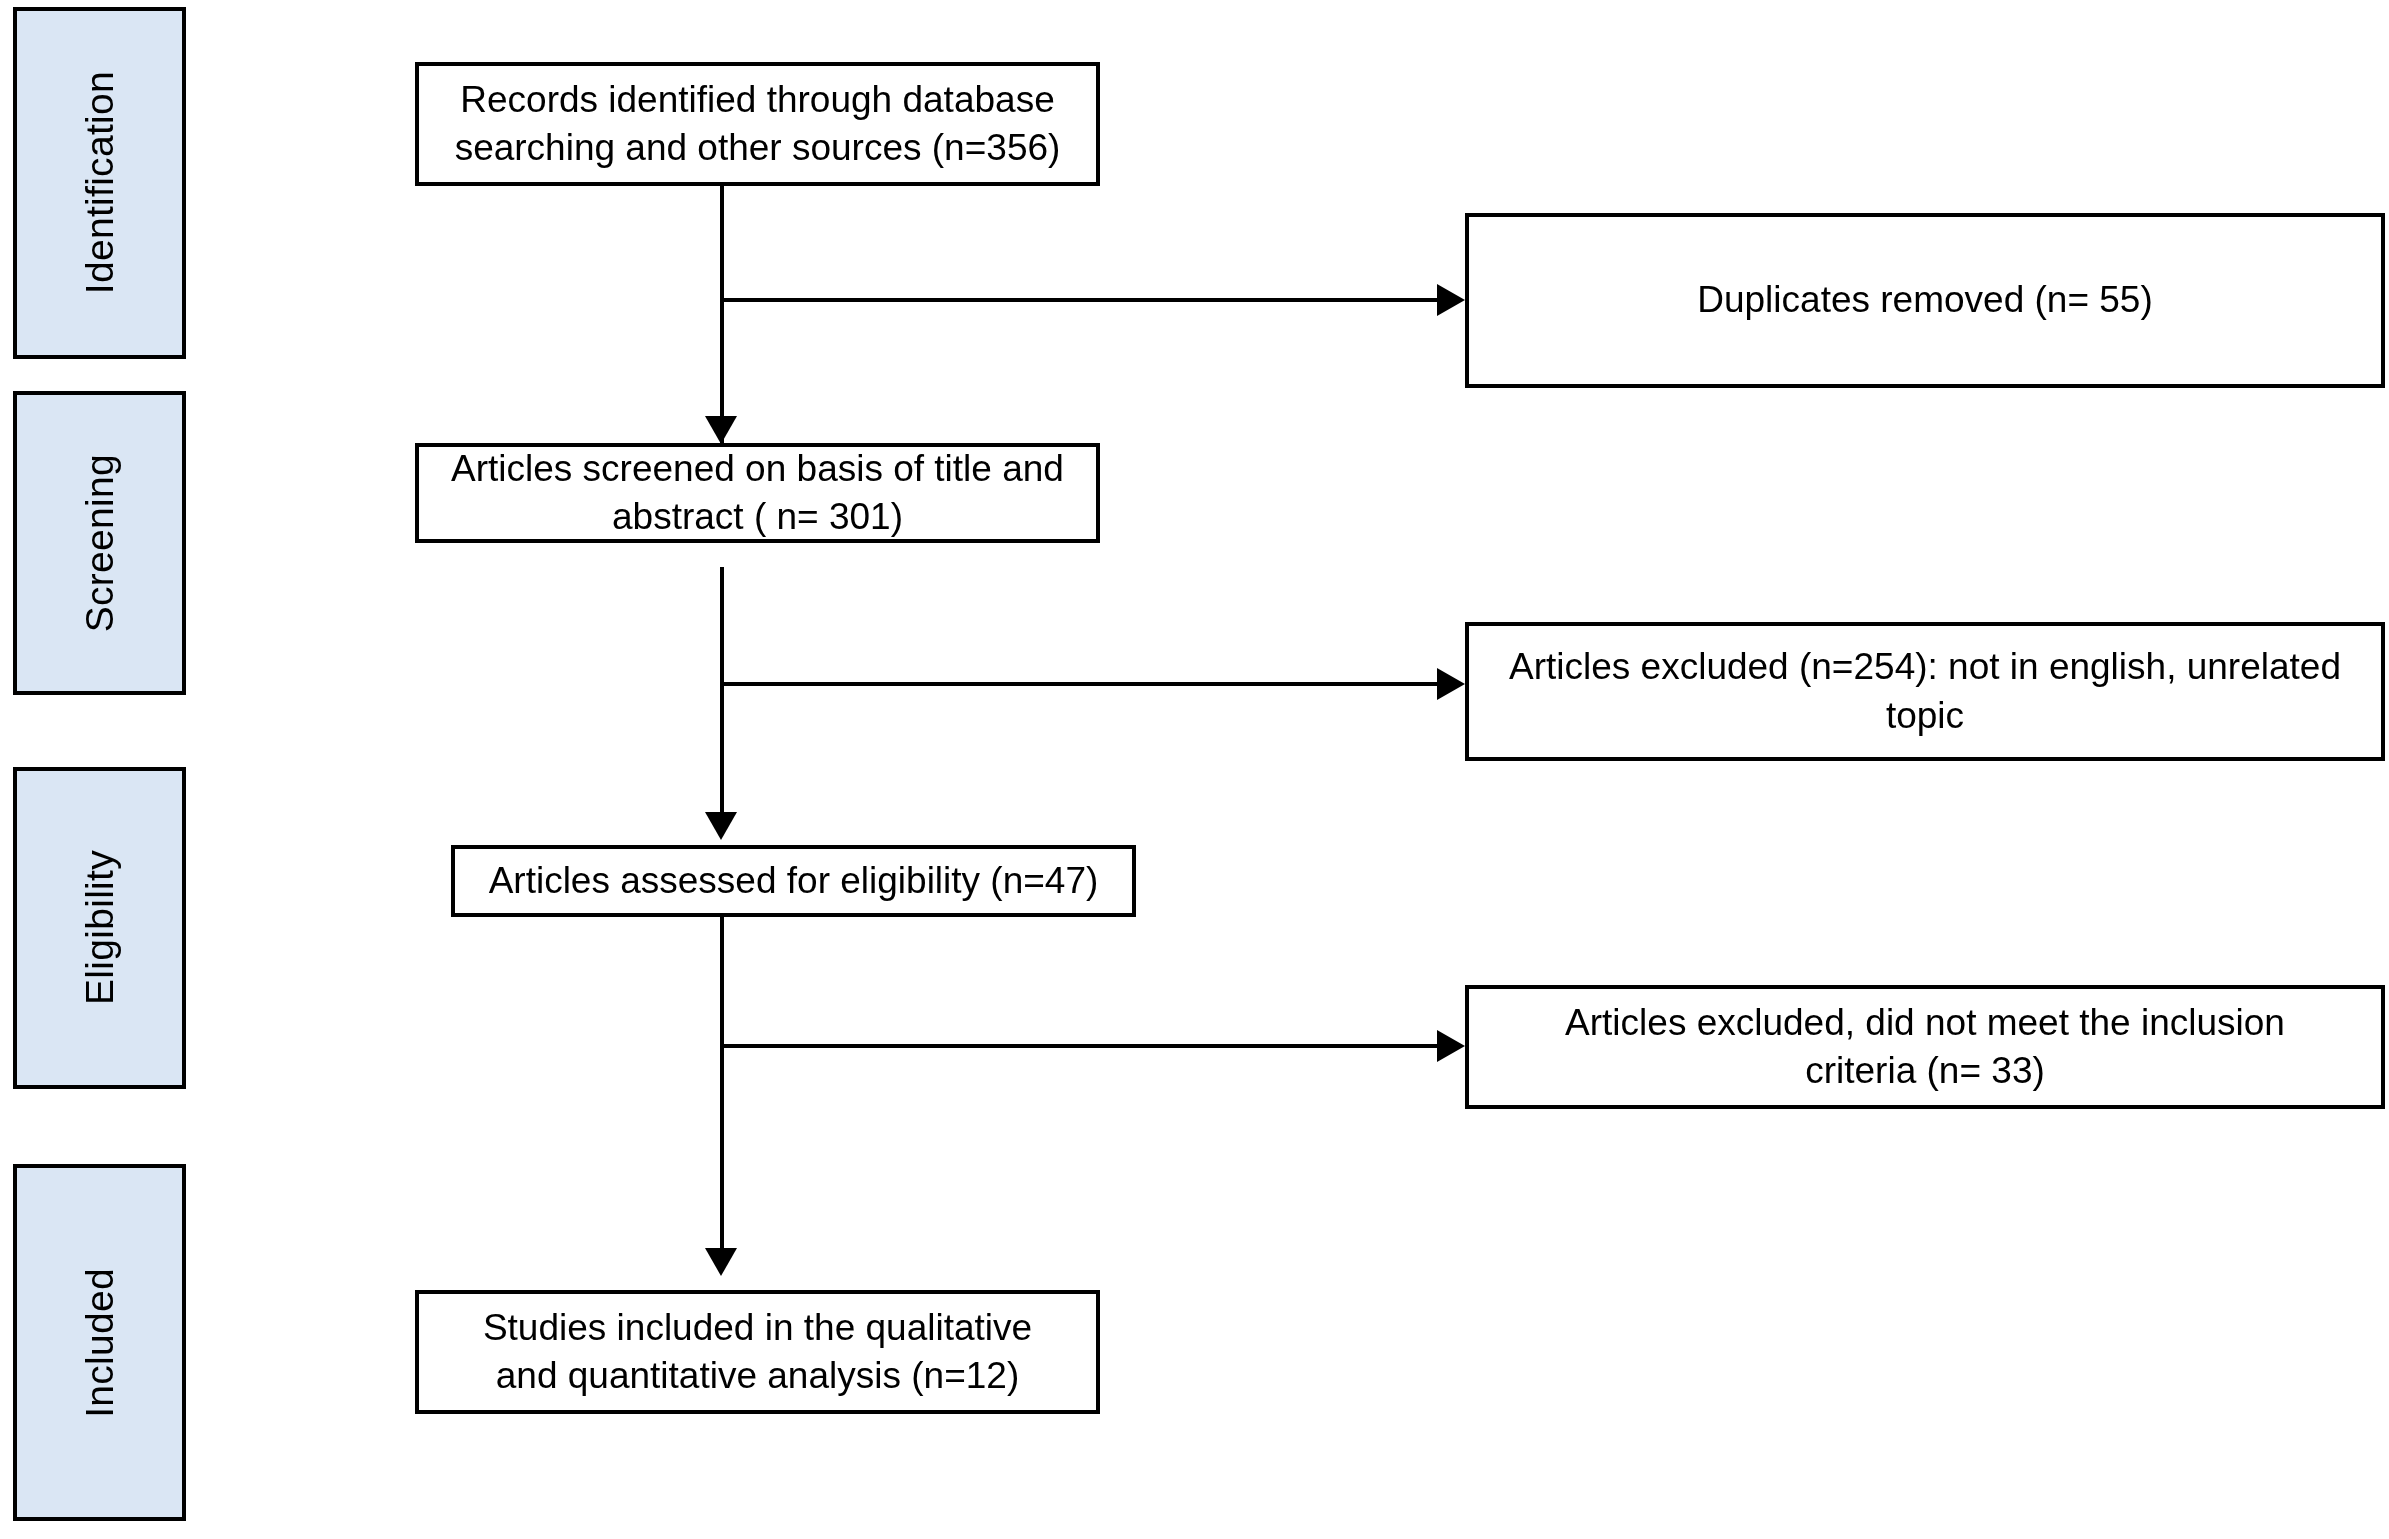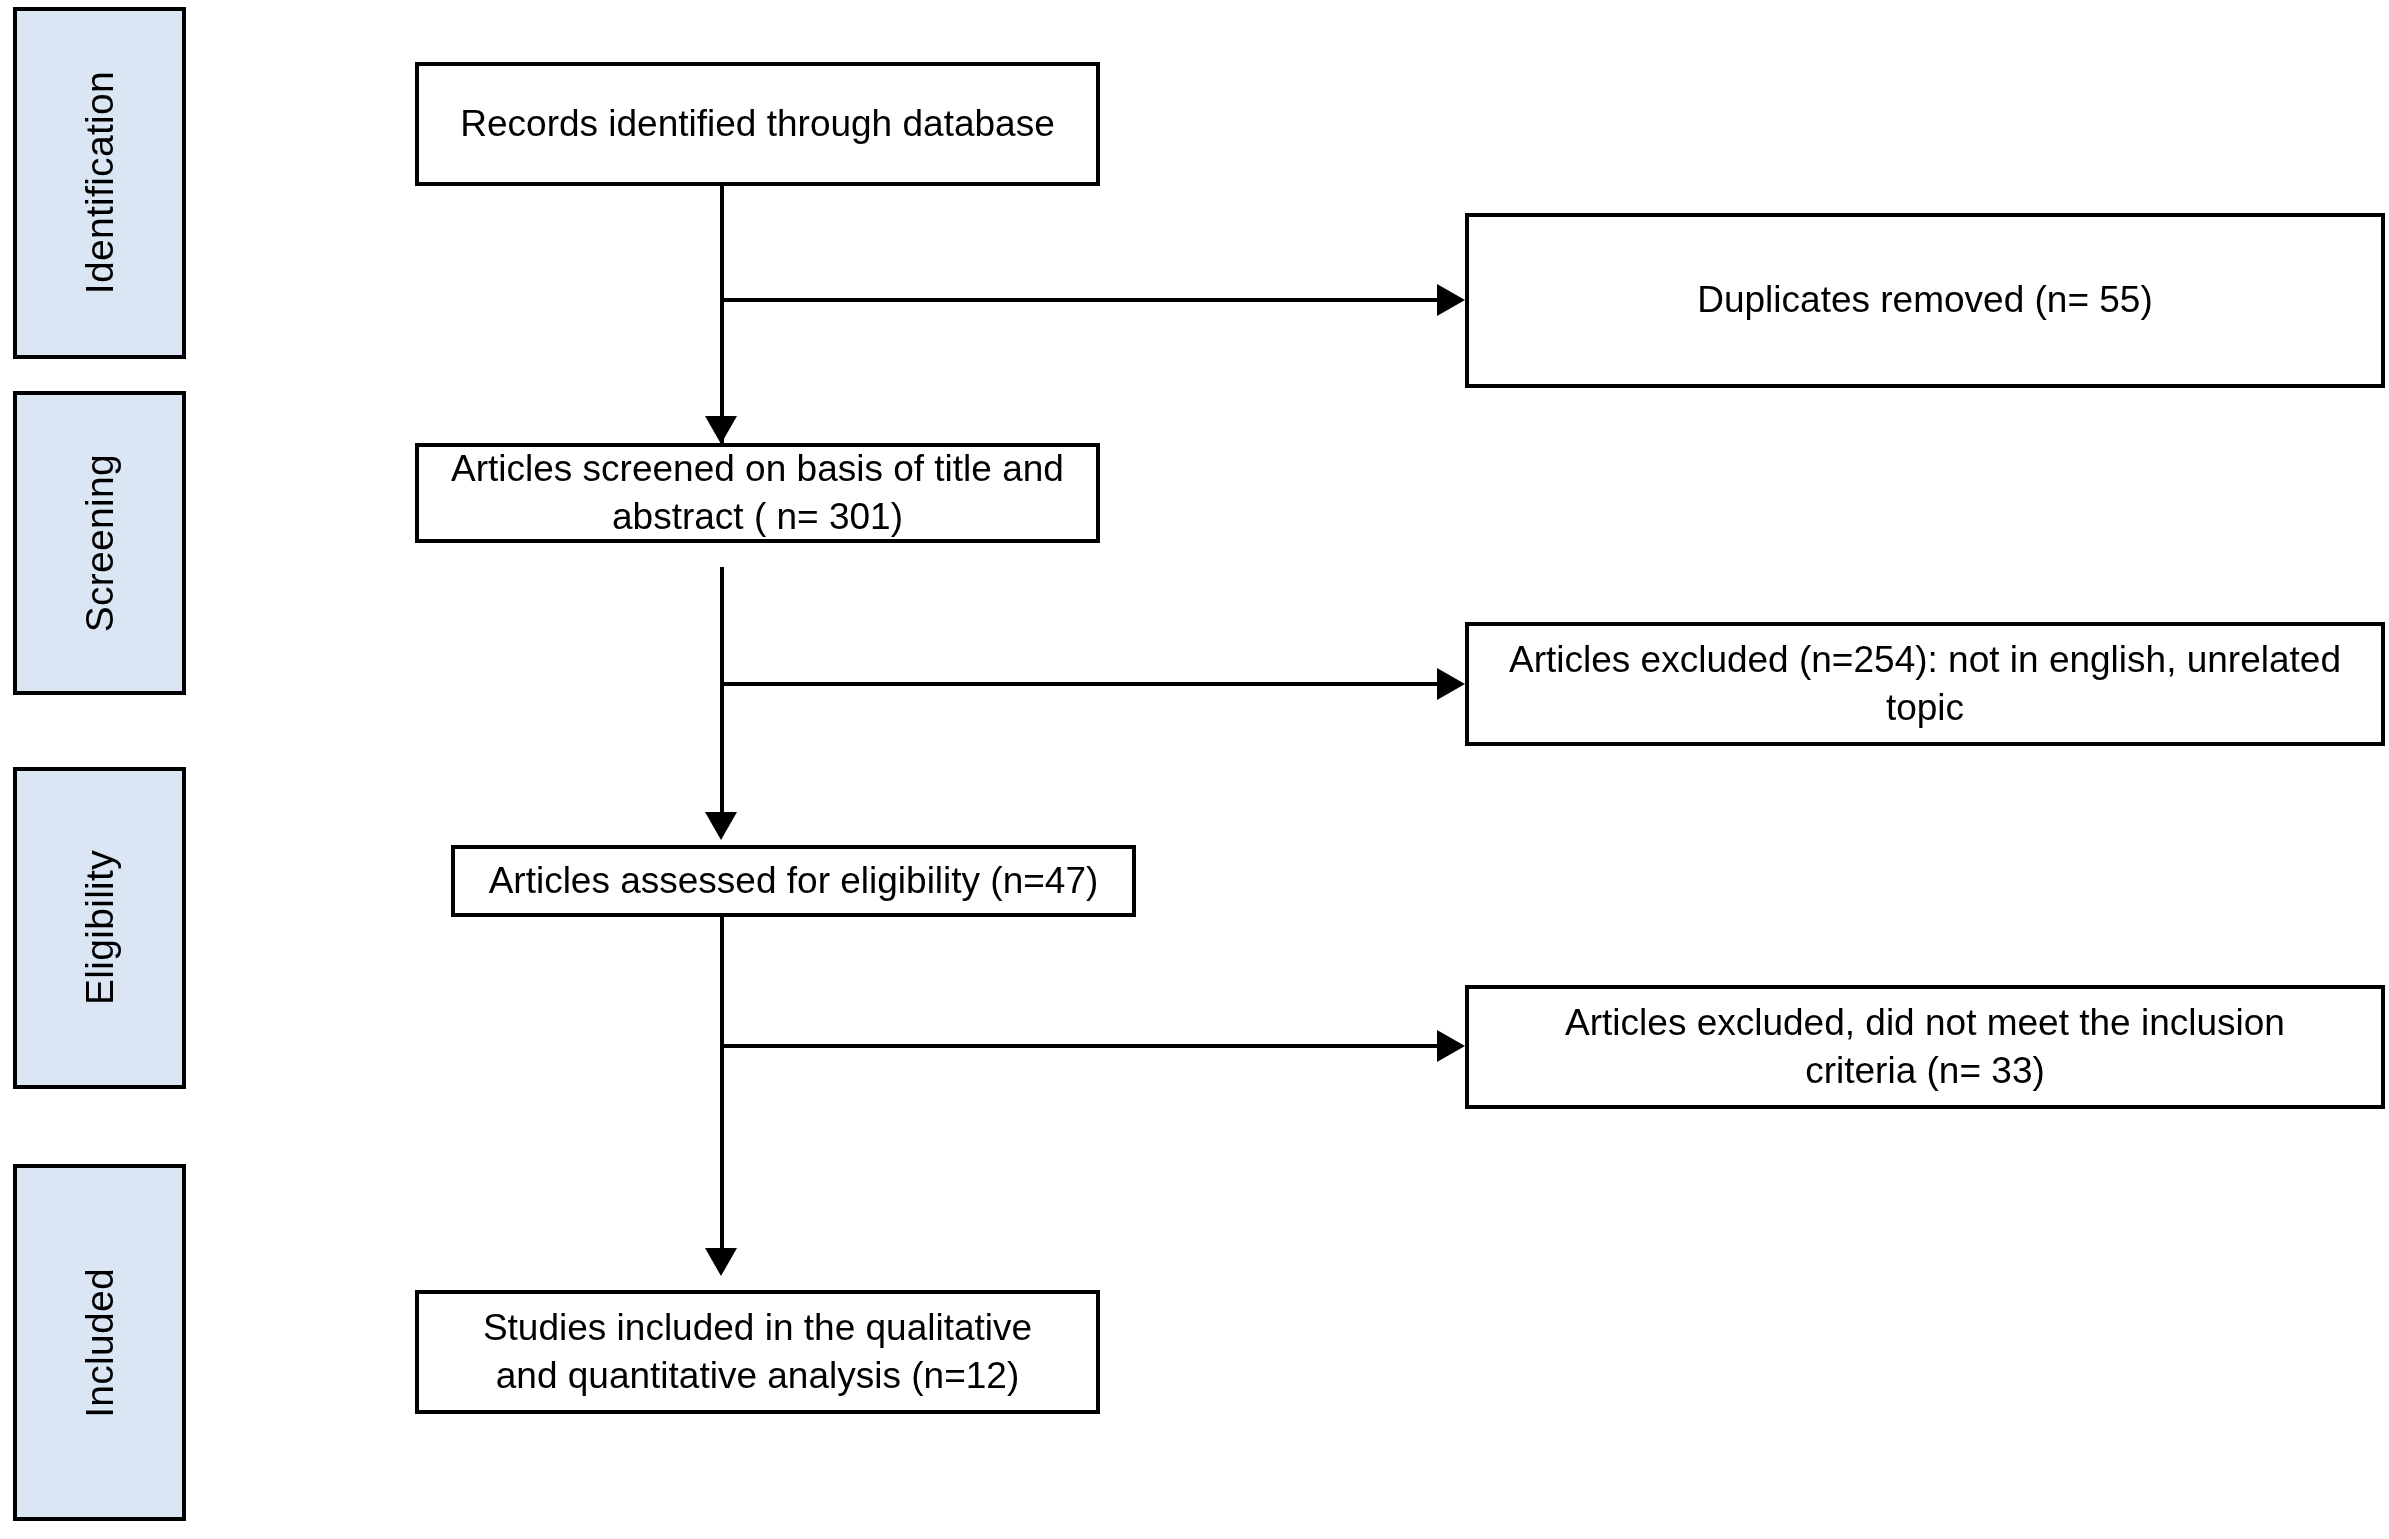--- a/index.html
+++ b/index.html
@@ -101,20 +101,21 @@
     <span class="stage-label">Eligibility</span>
   </div>
 
   <div class="stage-box" style="left:13.3px; top:1164px; width:173px; height:357px;">
     <span class="stage-label">Included</span>
   </div>
 
   <div class="flow-box" style="left:415px; top:62px; width:685px; height:124px;">
     <div class="flow-text">
       <span>Records identified through database</span><br>
+      <span>searching and other sources (n=356)</span>
     </div>
   </div>
 
   <div class="v-line" style="left:720px; top:185px; height:259px;"></div>
   <div class="arrow-down" style="left:705px; top:416px;"></div>
 
   <div class="h-line" style="left:720px; top:298px; width:721px;"></div>
   <div class="arrow-right" style="left:1437px; top:284px;"></div>
 
   <div class="flow-box" style="left:1465px; top:213px; width:920px; height:175px;">
@@ -129,21 +130,21 @@
       <span>abstract ( n= 301)</span>
     </div>
   </div>
 
   <div class="v-line" style="left:720px; top:567px; height:248px;"></div>
   <div class="arrow-down" style="left:705px; top:812px;"></div>
 
   <div class="h-line" style="left:720px; top:682px; width:721px;"></div>
   <div class="arrow-right" style="left:1437px; top:668px;"></div>
 
-  <div class="flow-box" style="left:1465px; top:622px; width:920px; height:124px;">
+  <div class="flow-box" style="left:1465px; top:622px; width:920px; height:139px;">
     <div class="flow-text">
       <span>Articles excluded (n=254): not in english, unrelated</span><br>
       <span>topic</span>
     </div>
   </div>
 
   <div class="flow-box" style="left:415px; top:845px; width:685px; height:72px;margin-left:36px;">
     <div class="flow-text">
       <span>Articles assessed for eligibility (n=47)</span>
     </div>

